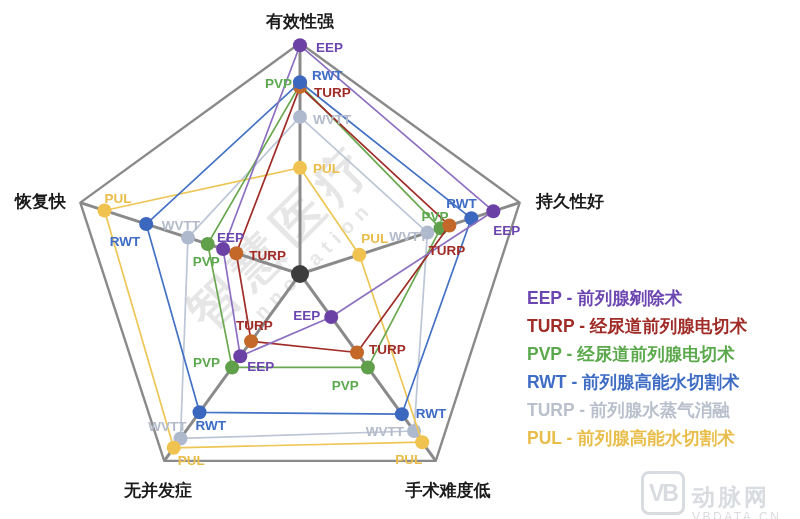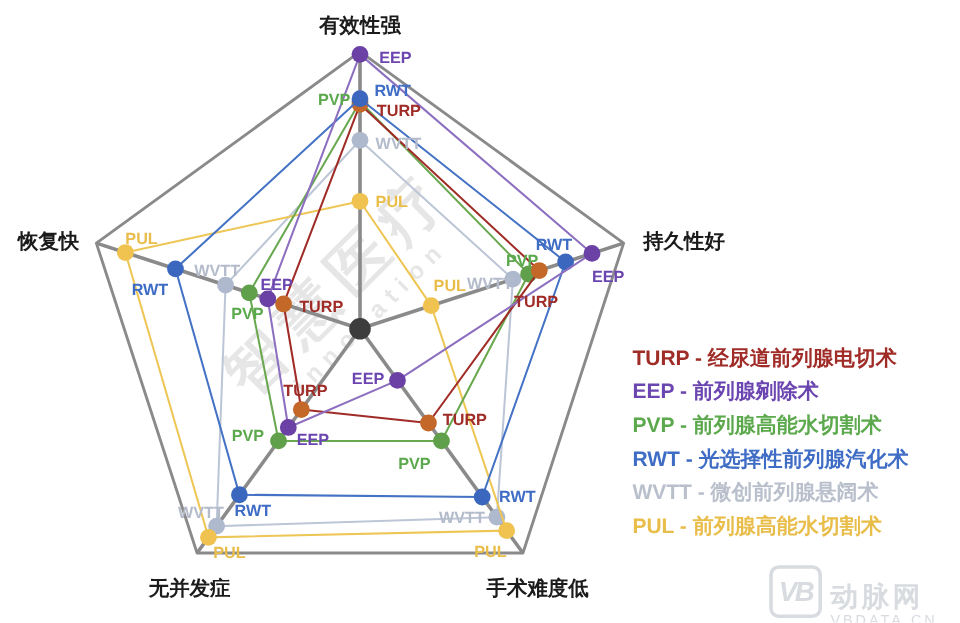--- a/index.html
+++ b/index.html
@@ -23,21 +23,21 @@
   .legend-row{
     font-size:17.5px;font-weight:bold;line-height:28px;white-space:nowrap;
   }
   .logo{
     position:absolute;left:641px;top:462px;display:flex;align-items:center;gap:7px;
     color:#d8dbdf;
   }
   .logo-mark{
     width:38px;height:38px;border:3px solid #d8dbdf;border-radius:8px;
     display:flex;align-items:center;justify-content:center;
-    font-weight:bold;font-style:italic;font-size:23px;letter-spacing:-2px;
+    font-weight:bold;font-size:23px;letter-spacing:-2px;
   }
   .logo-cn{font-size:23px;font-weight:bold;letter-spacing:3px;line-height:25px;margin-top:23px;}
   .logo-en{font-size:12px;font-weight:normal;letter-spacing:2.5px;line-height:14px;}
 </style>
 </head>
 <body>
 
 <div class="stage">
 
   <div class="watermark">
@@ -120,25 +120,25 @@
       <text x="247.25750695699304" y="371.2284873082697" text-anchor="start" fill="#6c46b0" class="plabel">EEP</text>
       <text x="217.10708065753684" y="242.01597600478547" text-anchor="start" fill="#6c46b0" class="plabel">EEP</text>
       <text x="300" y="27" text-anchor="middle" fill="#1b1b1b" class="alabel">有效性强</text>
       <text x="536" y="207" text-anchor="start" fill="#1b1b1b" class="alabel">持久性好</text>
       <text x="448" y="496" text-anchor="middle" fill="#1b1b1b" class="alabel">手术难度低</text>
       <text x="158" y="496" text-anchor="middle" fill="#1b1b1b" class="alabel">无并发症</text>
       <text x="66" y="207" text-anchor="end" fill="#1b1b1b" class="alabel">恢复快</text>
     </svg>
 
   <div class="legend" id="legend">
+      <div class="legend-row" style="color: rgb(108, 70, 176);">EEP - 前列腺剜除术</div>
       <div class="legend-row" style="color: rgb(160, 44, 40);">TURP - 经尿道前列腺电切术</div>
-      <div class="legend-row" style="color: rgb(108, 70, 176);">EEP - 前列腺剜除术</div>
-      <div class="legend-row" style="color: rgb(92, 169, 77);">PVP - 前列腺高能水切割术</div>
-      <div class="legend-row" style="color: rgb(63, 109, 197);">RWT - 光选择性前列腺汽化术</div>
-      <div class="legend-row" style="color: rgb(185, 192, 204);">WVTT - 微创前列腺悬阔术</div>
+      <div class="legend-row" style="color: rgb(92, 169, 77);">PVP - 经尿道前列腺电切术</div>
+      <div class="legend-row" style="color: rgb(63, 109, 197);">RWT - 前列腺高能水切割术</div>
+      <div class="legend-row" style="color: rgb(185, 192, 204);">TURP - 前列腺水蒸气消融</div>
       <div class="legend-row" style="color: rgb(233, 189, 74);">PUL - 前列腺高能水切割术</div>
     </div>
 
   <div class="logo">
     <div class="logo-mark">
       <span>VB</span>
     </div>
     <div class="logo-text">
       <div class="logo-cn">动脉网</div>
       <div class="logo-en">VBDATA.CN</div>

